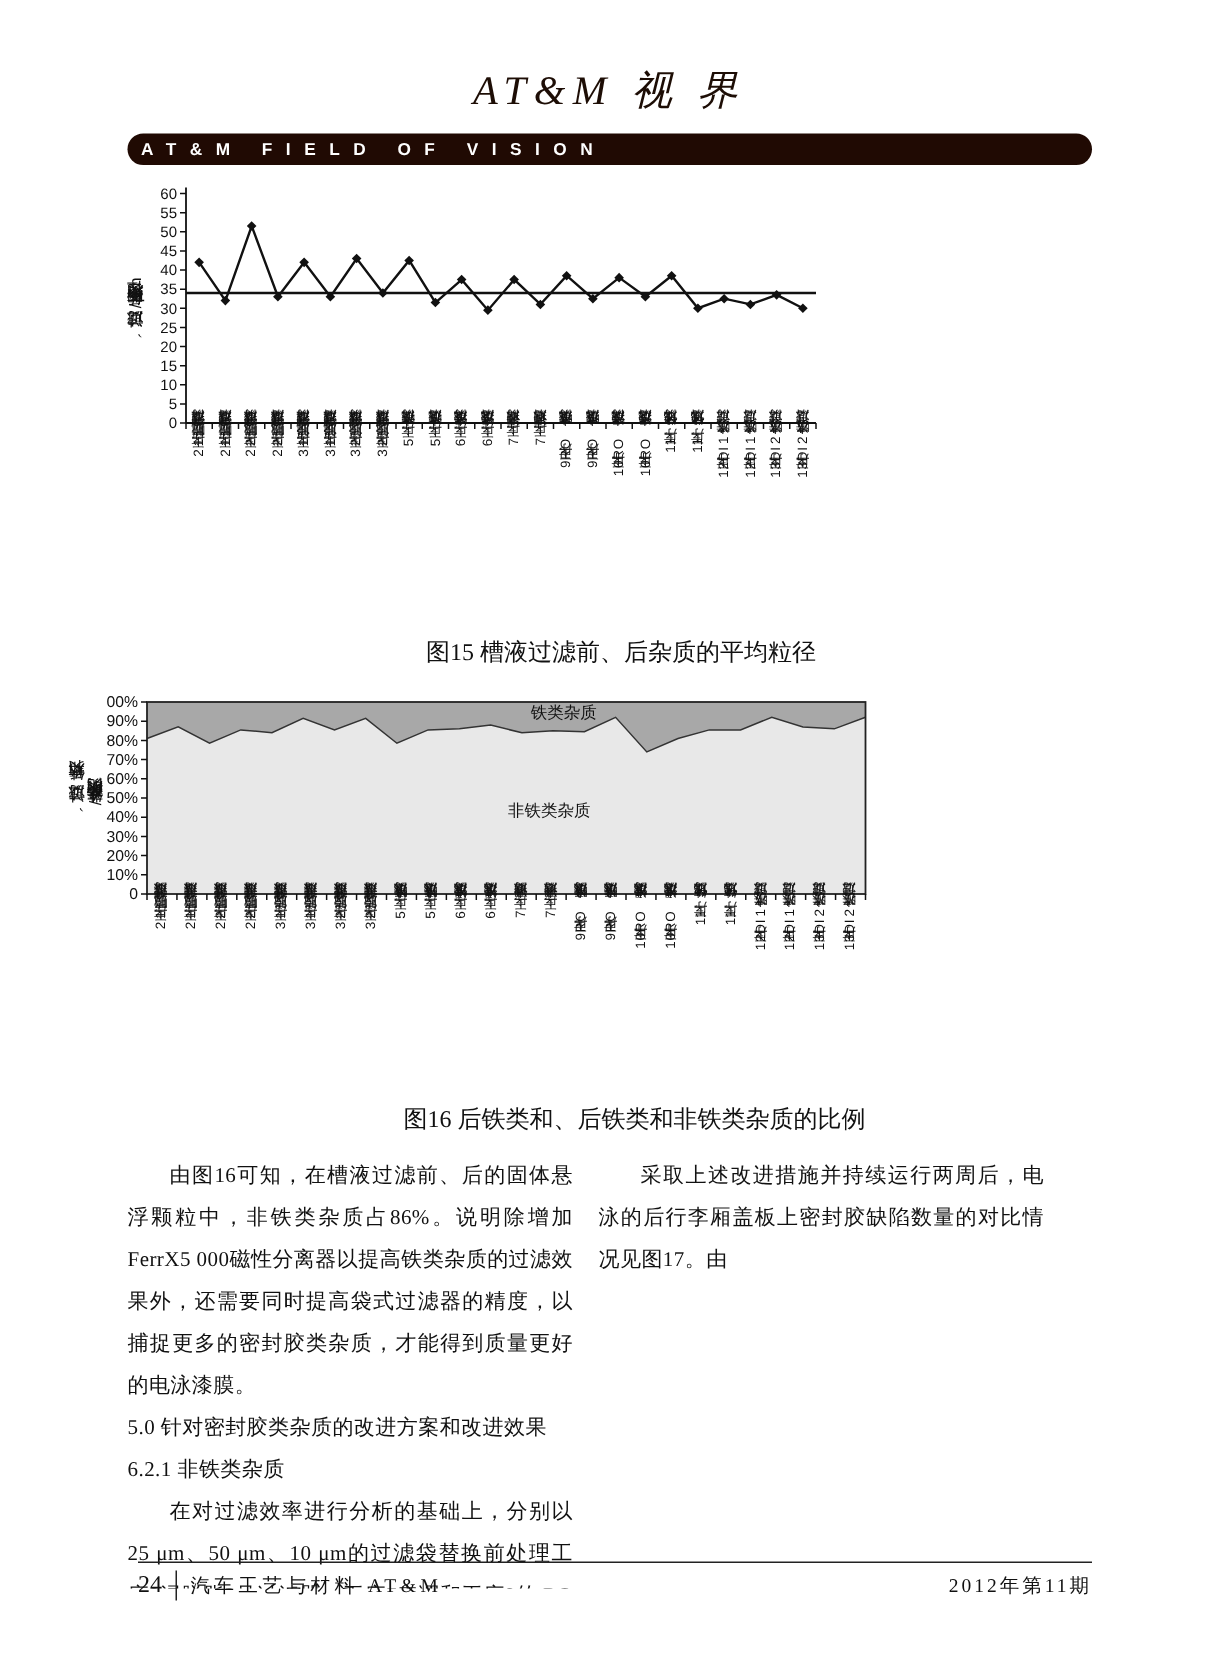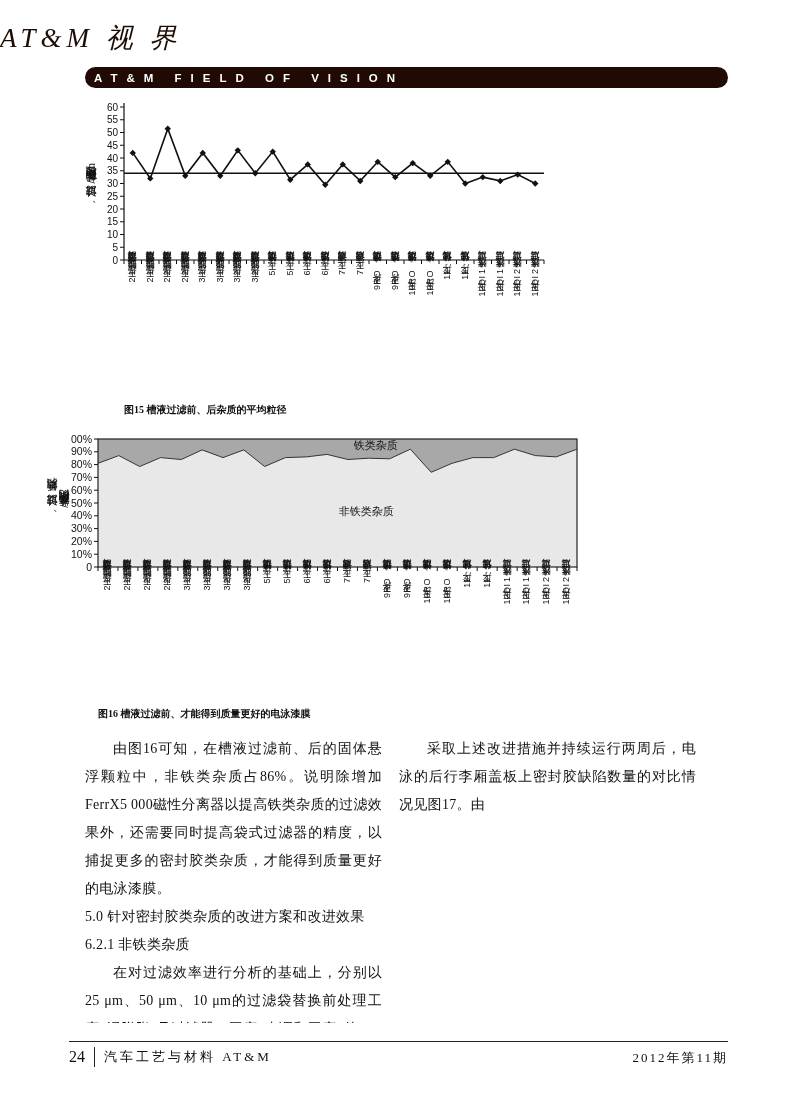--- a/index.html
+++ b/index.html
@@ -1,21 +1,21 @@
 <!DOCTYPE html>
 <html><head>
 <meta charset="utf-8">
 <style>
   html,body{margin:0;padding:0}
   body{
     width:812px;height:1110px;position:relative;background:#fff;color:#111;
     font-family:"Liberation Serif",serif;outline:1px solid #c9c9c9;overflow:hidden;
   }
   .masthead{
-    padding-top:20px;font-style:italic;font-size:27px;
+    text-align:center;padding-top:42px;font-style:italic;font-size:27px;
     letter-spacing:5px;color:#1d0d05;
   }
   .banner{
     margin:11px 84px 0 85px;height:21px;background:#200a03;border-radius:11px;
     color:#fff;display:flex;align-items:center;justify-content:flex-start;
     font-family:"Liberation Sans",sans-serif;font-size:11.5px;font-weight:bold;
     letter-spacing:9px;text-indent:9px;
   }
   #fig15{margin:13px 0 0 83px}
   #fig16{margin:16px 0 0 45px}
@@ -27,31 +27,31 @@
   #fig15 .ylab{width:16px}
   #fig16 .ylab{width:26px}
   svg{display:block}
   svg text{font-family:"Liberation Sans",sans-serif;fill:#111}
   .xlabels{display:flex;align-items:flex-start}
   #xl15{margin-left:41px;width:420px;height:130px}
   #xl16{margin-left:53px;width:479px;height:126px}
   .xlab{flex:1 1 0;display:flex;justify-content:center;min-width:0}
   .xlab span{writing-mode:vertical-rl;transform:rotate(180deg);font-size:9px;
     font-family:"Liberation Sans",sans-serif;letter-spacing:.5px;line-height:1;white-space:nowrap}
-  .caption{font-weight:bold;font-size:10px;text-align:left}
+  .caption{font-weight:normal;font-size:16px;text-align:right}
   #cap15{margin:6px 0 0 41px;width:420px}
   #cap16{margin:6px 0 0 53px;width:479px}
   .bodytext{display:flex;gap:17px;margin:14px 116px 0 85px;height:288px;overflow:hidden;
     text-align:justify;font-size:14px;line-height:28px;letter-spacing:.3px}
   .col{flex:1;min-width:0}
   .para{margin:0;text-indent:2em}
   .para0{margin:0}
   .heading{margin:0}
-  .footer{position:absolute;left:69px;right:84px;top:1041px;border-top:1.5px solid #222;
-    padding-top:5px;display:flex;justify-content:space-between;align-items:flex-end;font-size:13px}
+  .footer{position:absolute;left:92px;right:84px;top:1041px;border-top:1.5px solid #222;
+    padding-top:5px;display:flex;justify-content:space-between;align-items:center;font-size:13px}
   .f-left{display:flex;align-items:center}
   .pageno{font-size:16px}
   .fdiv{width:1px;height:20px;background:#222;margin:0 9px}
   .journal{letter-spacing:3px;font-weight:normal}
   .issue{letter-spacing:2px}
 </style>
 </head>
 <body>
 
 <div class="masthead">AT&amp;M 视 界</div>
@@ -353,21 +353,21 @@
       <div class="xlab">
         <span>工序12DI水喷洗1过滤后</span>
       </div>
       <div class="xlab">
         <span>工序13DI水喷洗2过滤前</span>
       </div>
       <div class="xlab">
         <span>工序13DI水喷洗2过滤后</span>
       </div>
     </div>
-  <div class="caption" id="cap16">图16 槽液过滤前、才能得到质量更好的电泳漆膜</div>
+  <div class="caption" id="cap16">图16 后铁类和、后铁类和非铁类杂质的比例</div>
 </div>
 
 <div class="bodytext">
   <div class="col">
     <p class="para">由图16可知，在槽液过滤前、后的固体悬浮颗粒中，非铁类杂质占86%。说明除增加FerrX5 000磁性分离器以提高铁类杂质的过滤效果外，还需要同时提高袋式过滤器的精度，以捕捉更多的密封胶类杂质，才能得到质量更好的电泳漆膜。</p>
     <p class="heading">5.0 针对密封胶类杂质的改进方案和改进效果</p>
     <p class="heading">6.2.1 非铁类杂质</p>
     <p class="para">在对过滤效率进行分析的基础上，分别以25 μm、50 μm、10 μm的过滤袋替换前处理工序3浸脱脂2号过滤器、工序7表调和工序9的 RO水喷洗原来50 μm、100 μm、25 μm的过滤袋；并将工</p>
   </div>
   <div class="col">

